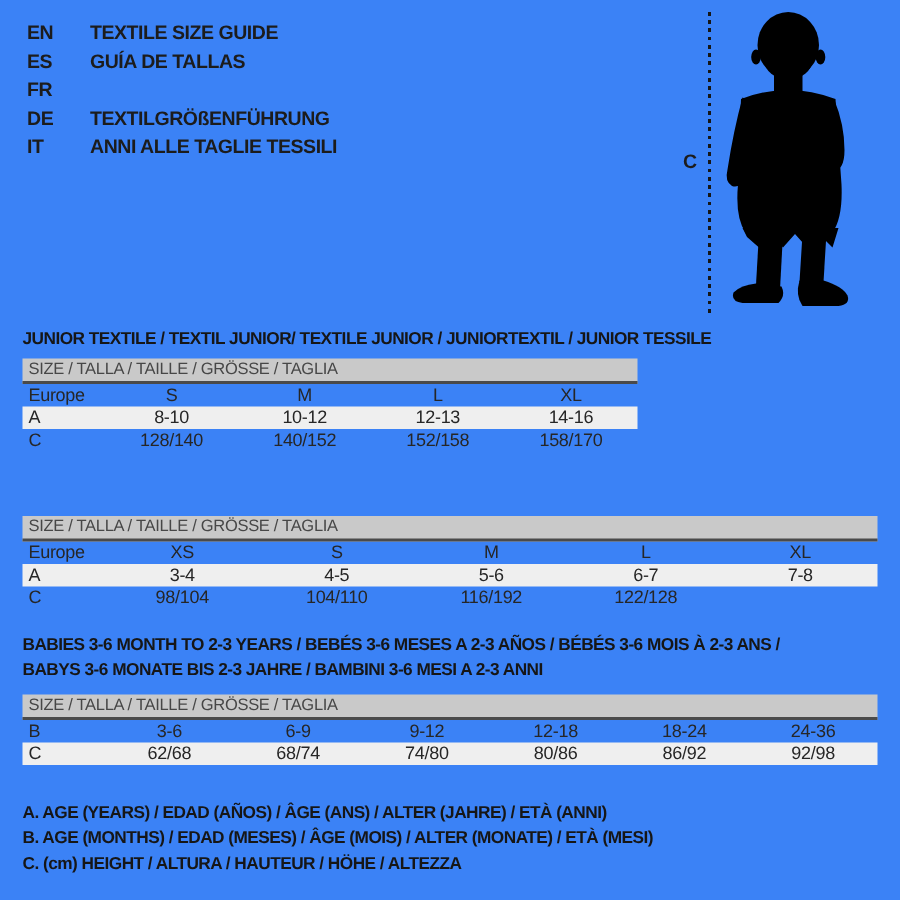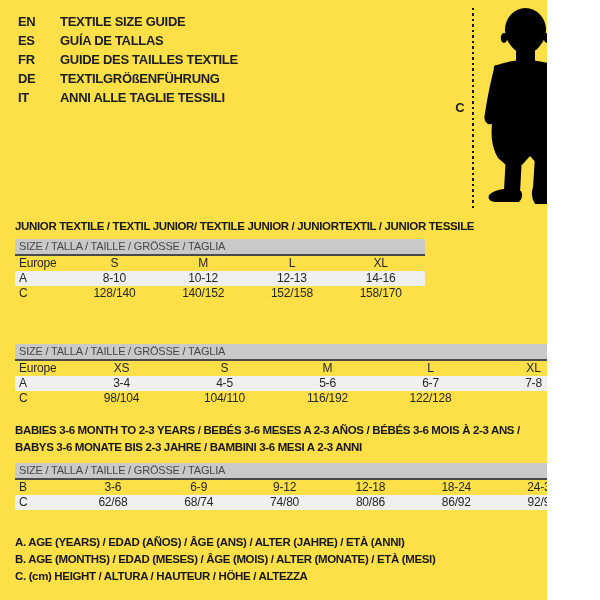--- a/index.html
+++ b/index.html
@@ -1,17 +1,17 @@
 <!DOCTYPE html>
 <html><head>
 <meta charset="utf-8">
 <style>
   html,body{margin:0;padding:0;background:#fff;}
   #page{
-    position:relative;width:547px;height:600px;background:#fde047;overflow:hidden;
+    position:relative;width:600px;height:600px;background:#3b82f6;overflow:hidden;
     font-family:"Liberation Sans","DejaVu Sans",sans-serif;color:#1c1c1c;text-decoration:underline;
     -webkit-font-smoothing:antialiased;
   }
   
   .lang-list{position:absolute;left:18px;top:12px;}
   .lang-row{display:flex;line-height:19px;}
   .lang-code{width:42px;font-weight:700;font-size:13px;letter-spacing:-0.3px;}
   .lang-title{font-weight:700;font-size:13px;letter-spacing:-0.3px;white-space:nowrap;}
   
   .measure-line{
@@ -57,21 +57,20 @@
     <div class="lang-row">
       <span class="lang-code">EN</span>
       <span class="lang-title">TEXTILE SIZE GUIDE</span>
     </div>
     <div class="lang-row">
       <span class="lang-code">ES</span>
       <span class="lang-title">GUÍA DE TALLAS</span>
     </div>
     <div class="lang-row">
       <span class="lang-code">FR</span>
-      <span class="lang-title">GUIDE DES TAILLES TEXTILE</span>
     </div>
     <div class="lang-row">
       <span class="lang-code">DE</span>
       <span class="lang-title">TEXTILGRÖßENFÜHRUNG</span>
     </div>
     <div class="lang-row">
       <span class="lang-code">IT</span>
       <span class="lang-title">ANNI ALLE TAGLIE TESSILI</span>
     </div>
   </div>

